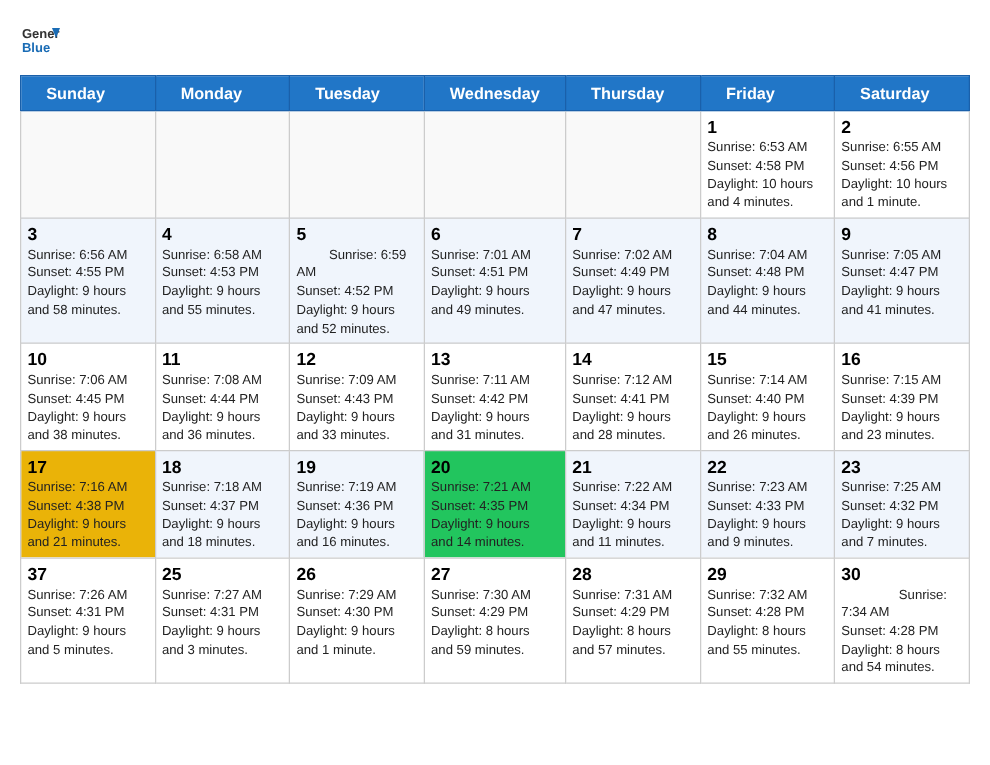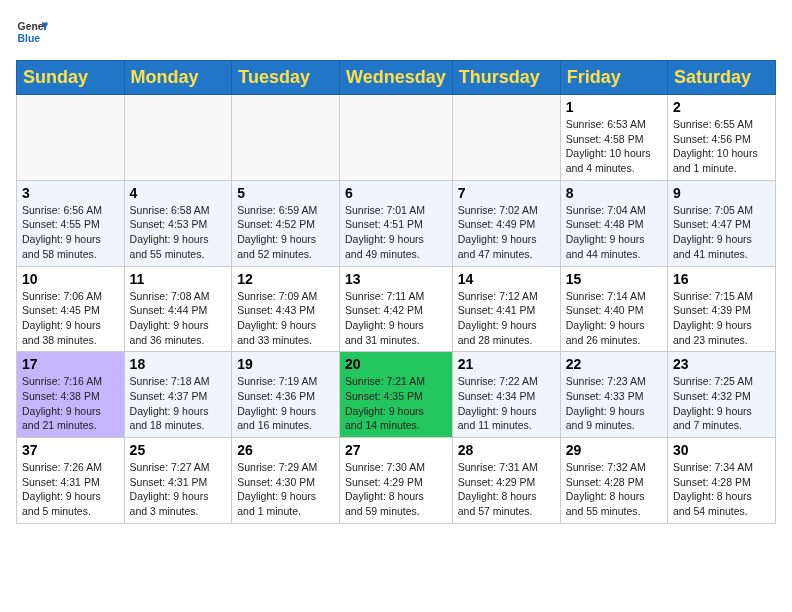--- a/index.html
+++ b/index.html
@@ -36,23 +36,23 @@
     .subtitle {
       font-size: 16px;
       color: #555;
     }
     table {
       width: 100%;
       border-collapse: collapse;
     }
     thead th {
       background-color: #2176c7;
-      color: #fde047;
-      font-size: 18px;
-      padding: 6px 6px;
+      color: #ffffff;
+      font-size: 13px;
+      padding: 6px 20px;
       text-align: left;
       border: 1px solid #1a60aa;
     }
     td {
       border: 1px solid #ccc;
       vertical-align: top;
       padding: 4px 5px;
       font-size: 11px;
       color: #222;
       background: #fff;
@@ -126,21 +126,21 @@
       </tr>
       <tr>
         <td style="background: rgb(240, 245, 252);"><span class="day-num">3</span><span class="day-info" style="white-space: pre-line;">Sunrise: 6:56 AM
 Sunset: 4:55 PM
 Daylight: 9 hours
 and 58 minutes.</span></td>
         <td style="background: rgb(240, 245, 252);"><span class="day-num">4</span><span class="day-info" style="white-space: pre-line;">Sunrise: 6:58 AM
 Sunset: 4:53 PM
 Daylight: 9 hours
 and 55 minutes.</span></td>
-        <td style="background: rgb(240, 245, 252);"><span class="day-num">5</span><span class="day-info" style="white-space: pre-line;">Sunrise: 6:59 AM
+        <td style="background: rgb(240, 245, 252);"><span class="day-num">5</span><span class="day-info" style="white-space: pre-line; margin-left: 26px;">Sunrise: 6:59 AM
 Sunset: 4:52 PM
 Daylight: 9 hours
 and 52 minutes.</span></td>
         <td style="background: rgb(240, 245, 252);"><span class="day-num">6</span><span class="day-info" style="white-space: pre-line;">Sunrise: 7:01 AM
 Sunset: 4:51 PM
 Daylight: 9 hours
 and 49 minutes.</span></td>
         <td style="background: rgb(240, 245, 252);"><span class="day-num">7</span><span class="day-info" style="white-space: pre-line;">Sunrise: 7:02 AM
 Sunset: 4:49 PM
 Daylight: 9 hours
@@ -178,21 +178,21 @@
         <td><span class="day-num">15</span><span class="day-info" style="white-space: pre-line;">Sunrise: 7:14 AM
 Sunset: 4:40 PM
 Daylight: 9 hours
 and 26 minutes.</span></td>
         <td><span class="day-num">16</span><span class="day-info" style="white-space: pre-line;">Sunrise: 7:15 AM
 Sunset: 4:39 PM
 Daylight: 9 hours
 and 23 minutes.</span></td>
       </tr>
       <tr>
-        <td style="background: #c4b5fd;"><span class="day-num">17</span><span class="day-info" style="white-space: pre-line;">Sunrise: 7:16 AM
+        <td style="background: #eab308;"><span class="day-num">17</span><span class="day-info" style="white-space: pre-line;">Sunrise: 7:16 AM
 Sunset: 4:38 PM
 Daylight: 9 hours
 and 21 minutes.</span></td>
         <td style="background: rgb(240, 245, 252);"><span class="day-num">18</span><span class="day-info" style="white-space: pre-line;">Sunrise: 7:18 AM
 Sunset: 4:37 PM
 Daylight: 9 hours
 and 18 minutes.</span></td>
         <td style="background: rgb(240, 245, 252);"><span class="day-num">19</span><span class="day-info" style="white-space: pre-line;">Sunrise: 7:19 AM
 Sunset: 4:36 PM
 Daylight: 9 hours
@@ -232,19 +232,19 @@
 Daylight: 8 hours
 and 59 minutes.</span></td>
         <td><span class="day-num">28</span><span class="day-info" style="white-space: pre-line;">Sunrise: 7:31 AM
 Sunset: 4:29 PM
 Daylight: 8 hours
 and 57 minutes.</span></td>
         <td><span class="day-num">29</span><span class="day-info" style="white-space: pre-line;">Sunrise: 7:32 AM
 Sunset: 4:28 PM
 Daylight: 8 hours
 and 55 minutes.</span></td>
-        <td><span class="day-num">30</span><span class="day-info" style="white-space: pre-line;">Sunrise: 7:34 AM
+        <td><span class="day-num">30</span><span class="day-info" style="white-space: pre-line; margin-left: 46px;">Sunrise: 7:34 AM
 Sunset: 4:28 PM
 Daylight: 8 hours
 and 54 minutes.</span></td>
       </tr>
     </tbody>
 </table>
 
 </body></html>

